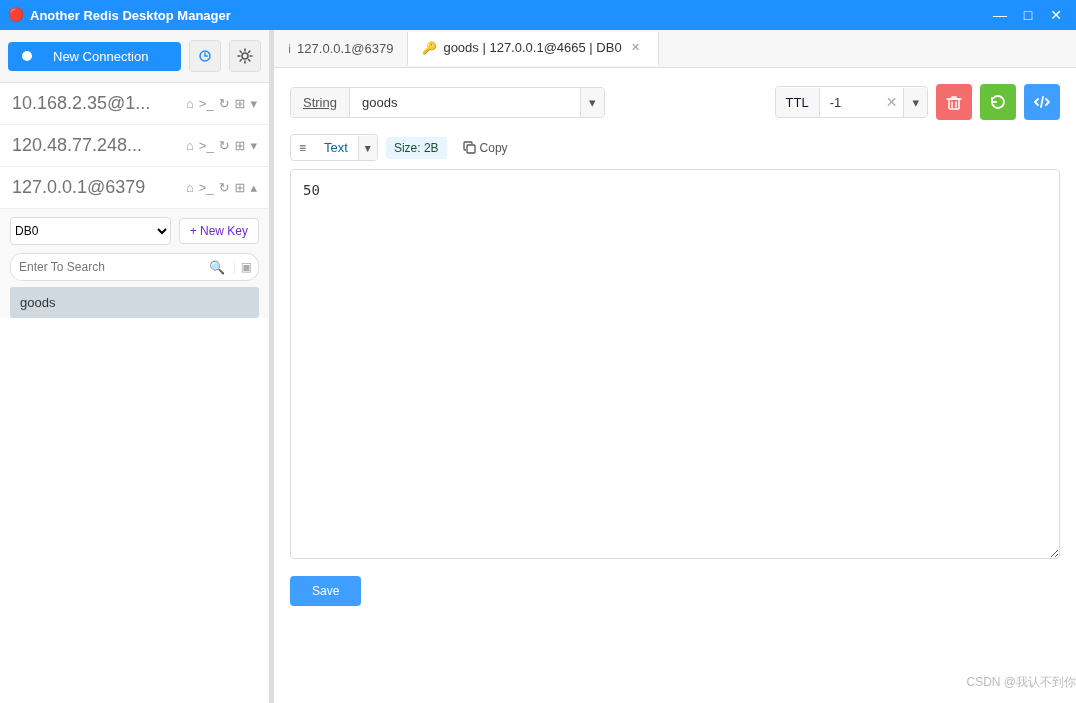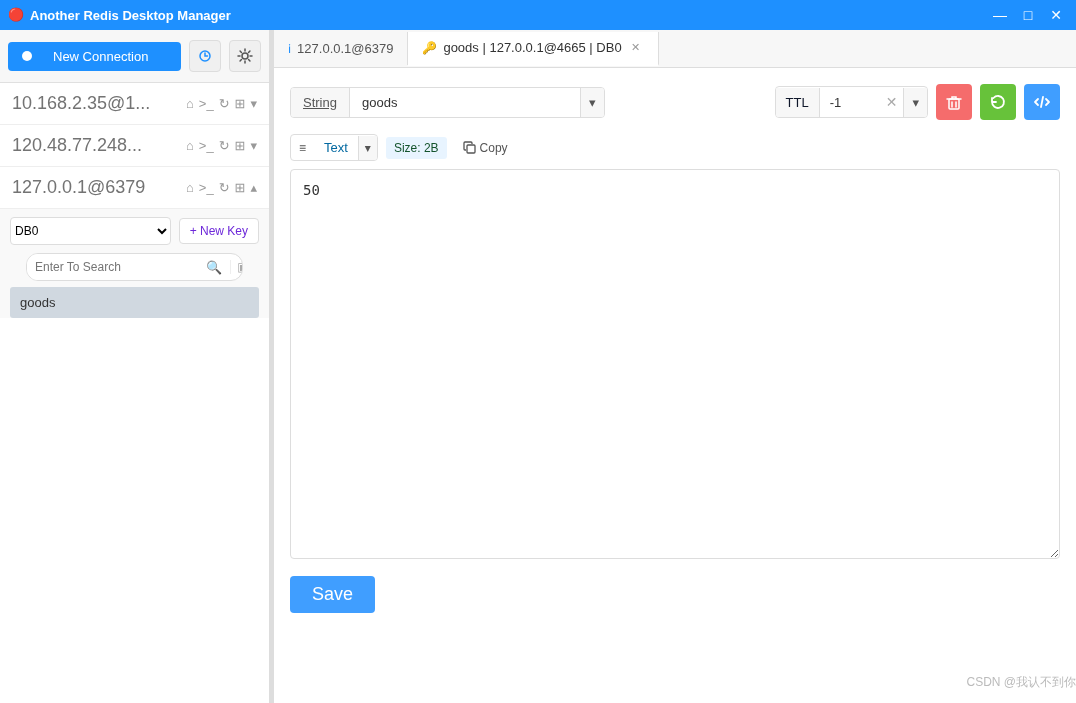--- a/index.html
+++ b/index.html
@@ -87,21 +87,21 @@
     }
     .new-key-btn {
       display: flex; align-items: center; gap: 4px;
       background: white; border: 1px solid #ddd;
       border-radius: 4px; padding: 5px 10px;
       cursor: pointer; font-size: 12px; color: #6d28d9;
     }
 
     .search-bar {
       display: flex; align-items: center;
-      margin: 0 26px 6px;
+      margin: 0 10px 6px;
       border: 1px solid #ddd; border-radius: 12px;
       background: white; overflow: hidden;
     }
     .search-input {
       flex: 1; border: none; padding: 6px 8px;
       font-size: 12px; outline: none; color: #999;
     }
     .search-icon-btn {
       padding: 0 8px; color: #aaa; font-size: 13px;
       cursor: pointer; display: flex; align-items: center;
@@ -257,21 +257,21 @@
       border: 1px solid #ddd; border-radius: 4px;
       padding: 12px; font-size: 14px;
       resize: vertical; outline: none; color: #333;
       font-family: 'Consolas', monospace;
     }
 
     .save-btn {
       margin-top: 14px;
       padding: 8px 22px; background: #409eff; color: white;
       border: none; border-radius: 4px; cursor: pointer;
-      font-size: 18px;
+      font-size: 12px;
     }
 
     
     .watermark {
       position: fixed; bottom: 12px; right: 0;
       font-size: 12px; color: #bbb;
     }
   </style>
 </head>
 <body>

